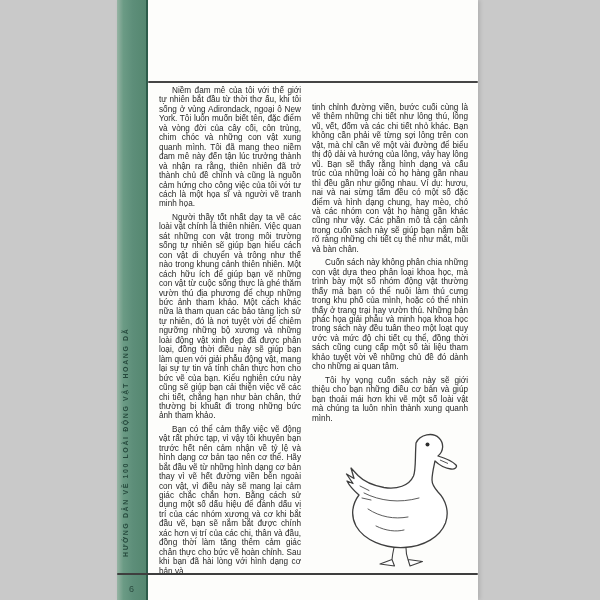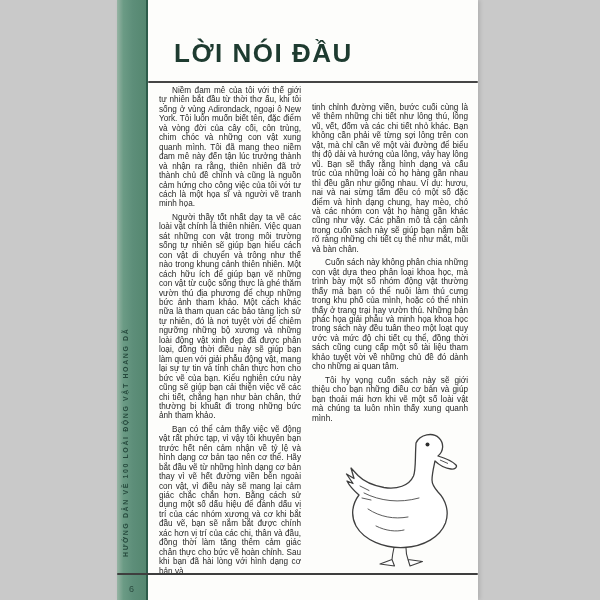--- a/index.html
+++ b/index.html
@@ -100,34 +100,33 @@
 <div class="stage">
 
   <div class="page"></div>
 
   <div class="spine-strip"></div>
 
   <div class="spine-text">HƯỚNG DẪN VỀ 100 LOÀI ĐỘNG VẬT HOANG DÃ</div>
 
   <div class="page-number">6</div>
 
-  <h1 class="page-title" style="margin:0;">LỜI NÓI ĐẦU</h1>
 
   <div class="rule-top"></div>
 
   <div class="col col-left">
     <p class="indent">Niềm đam mê của tôi với thế giới tự nhiên bắt đầu từ thời thơ ấu, khi tôi sống ở vùng Adirondack, ngoại ô New York. Tôi luôn muốn biết tên, đặc điểm và vòng đời của cây cối, côn trùng, chim chóc và những con vật xung quanh mình. Tôi đã mang theo niềm đam mê này đến tận lúc trưởng thành và nhận ra rằng, thiên nhiên đã trở thành chủ đề chính và cũng là nguồn cảm hứng cho công việc của tôi với tư cách là một họa sĩ và người vẽ tranh minh họa.</p>
     <p class="indent">Người thầy tốt nhất dạy ta vẽ các loài vật chính là thiên nhiên. Việc quan sát những con vật trong môi trường sống tự nhiên sẽ giúp bạn hiểu cách con vật di chuyển và trông như thế nào trong khung cảnh thiên nhiên. Một cách hữu ích để giúp bạn vẽ những con vật từ cuộc sống thực là ghé thăm vườn thú địa phương để chụp những bức ảnh tham khảo. Một cách khác nữa là tham quan các bảo tàng lịch sử tự nhiên, đó là nơi tuyệt vời để chiêm ngưỡng những bộ xương và những loài động vật xinh đẹp đã được phân loại, đồng thời điều này sẽ giúp bạn làm quen với giải phẫu động vật, mang lại sự tự tin và tính chân thực hơn cho bức vẽ của bạn. Kiểu nghiên cứu này cũng sẽ giúp bạn cải thiện việc vẽ các chi tiết, chẳng hạn như bàn chân, thứ thường bị khuất đi trong những bức ảnh tham khảo.</p>
     <p class="indent">Bạn có thể cảm thấy việc vẽ động vật rất phức tạp, vì vậy tôi khuyên bạn trước hết nên cảm nhận về tỷ lệ và hình dạng cơ bản tạo nên cơ thể. Hãy bắt đầu vẽ từ những hình dạng cơ bản thay vì vẽ hết đường viền bên ngoài con vật, vì điều này sẽ mang lại cảm giác chắc chắn hơn. Bằng cách sử dụng một số dấu hiệu để đánh dấu vị trí của các nhóm xương và cơ khi bắt đầu vẽ, bạn sẽ nắm bắt được chính xác hơn vị trí của các chi, thân và đầu, đồng thời làm tăng thêm cảm giác chân thực cho bức vẽ hoàn chỉnh. Sau khi bạn đã hài lòng với hình dạng cơ bản và</p>
   </div>
 
   <div class="col col-right">
     <p>tinh chỉnh đường viền, bước cuối cùng là vẽ thêm những chi tiết như lông thú, lông vũ, vết, đốm và các chi tiết nhỏ khác. Bạn không cần phải vẽ từng sợi lông trên con vật, mà chỉ cần vẽ một vài đường để biểu thị độ dài và hướng của lông, vảy hay lông vũ. Bạn sẽ thấy rằng hình dạng và cấu trúc của những loài có họ hàng gần nhau thì đều gần như giống nhau. Ví dụ: hươu, nai và nai sừng tấm đều có một số đặc điểm và hình dạng chung, hay mèo, chó và các nhóm con vật họ hàng gần khác cũng như vậy. Các phần mô tả cận cảnh trong cuốn sách này sẽ giúp bạn nắm bắt rõ ràng những chi tiết cụ thể như mắt, mũi và bàn chân.</p>
     <p class="indent">Cuốn sách này không phân chia những con vật dựa theo phân loại khoa học, mà trình bày một số nhóm động vật thường thấy mà bạn có thể nuôi làm thú cưng trong khu phố của mình, hoặc có thể nhìn thấy ở trang trại hay vườn thú. Những bản phác họa giải phẫu và minh họa khoa học trong sách này đều tuân theo một loạt quy ước và mức độ chi tiết cụ thể, đồng thời sách cũng cung cấp một số tài liệu tham khảo tuyệt vời về những chủ đề đó dành cho những ai quan tâm.</p>
-    <p class="indent">Tôi hy vọng cuốn sách này sẽ giới thiệu cho bạn những điều cơ bản và giúp bạn thoải mái hơn khi vẽ một số loài vật mà chúng ta luôn nhìn thấy xung quanh mình.</p>
+    <p class="indent">Tôi hy vọng cuốn sách này sẽ giới thiệu cho bạn những điều cơ bản và giúp bạn thoải mái hơn khi vẽ một số loài vật mà chúng ta luôn nhìn thành xung quanh mình.</p>
   </div>
 
   <svg class="duck" viewBox="0 0 134 140">
 
     <path d="M 80 13
              C 84 4, 97 2, 103 8
              C 108 13, 108 21, 102 26
              C 109 28, 117 32, 120 35
              C 121.5 37, 119 39.5, 115 39
              C 110 38.5, 103 35, 99 31

